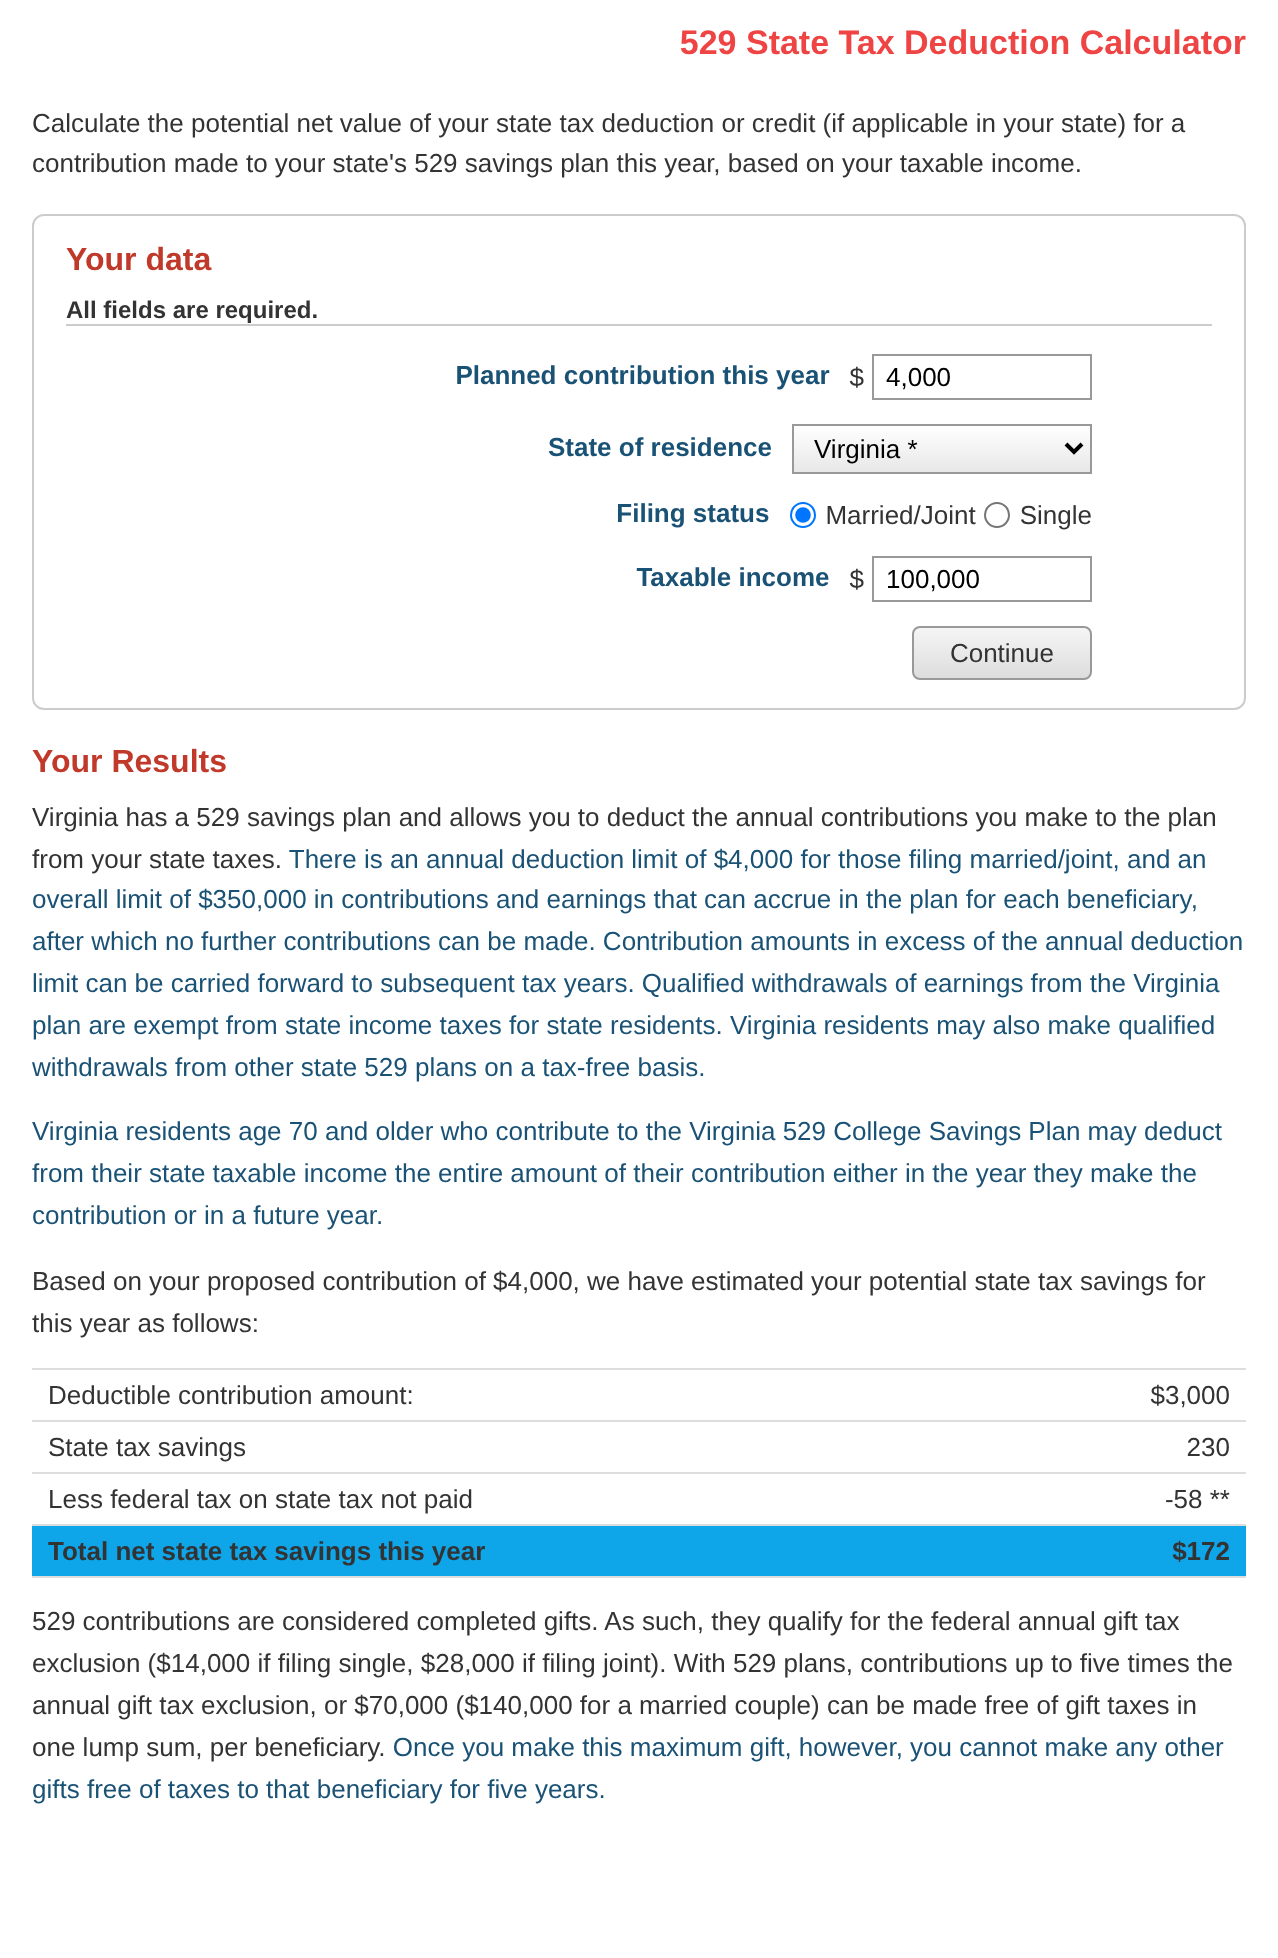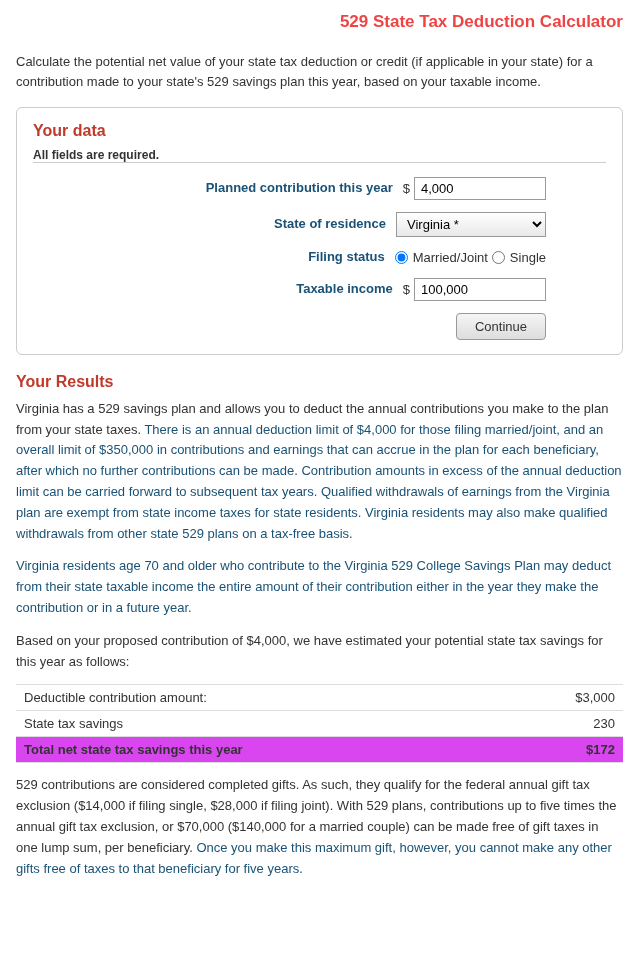--- a/index.html
+++ b/index.html
@@ -64,21 +64,21 @@
       min-width: 160px;
     }
     .dollar-sign {
       margin-right: 4px;
       font-size: 13px;
     }
     input[type="text"] {
       border: 1px solid #999;
       padding: 3px 6px;
       font-size: 13px;
-      width: 132px;
+      width: 110px;
     }
     select {
       border: 1px solid #999;
       padding: 3px 6px;
       font-size: 13px;
       width: 150px;
       background: linear-gradient(to bottom, #fff, #e8e8e8);
     }
     .radio-group {
       display: flex;
@@ -129,21 +129,21 @@
       border-bottom: 1px solid #ddd;
     }
     .results-table tr:first-child td {
       border-top: 1px solid #ddd;
     }
     .results-table td:last-child {
       text-align: right;
     }
     .results-table tr.total-row td {
       font-weight: bold;
-      background: #d946ef;
+      background: #0ea5e9;
     }
   </style>
 </head>
 <body>
 
 <h1>529 State Tax Deduction Calculator</h1>
 <p class="intro-text">Calculate the potential net value of your state tax deduction or credit (if applicable in your state) for a contribution made to your state's 529 savings plan this year, based on your taxable income.</p>
 
 <div class="section-box">
   <div class="section-title">Your data</div>
@@ -206,20 +206,24 @@
   <table class="results-table">
     <tbody>
       <tr>
         <td>Deductible contribution amount:</td>
         <td>$3,000</td>
       </tr>
       <tr>
         <td>State tax savings</td>
         <td>230</td>
       </tr>
+      <tr>
+        <td>Less federal tax on state tax not paid</td>
+        <td>-58 **</td>
+      </tr>
       <tr class="total-row">
         <td>Total net state tax savings this year</td>
         <td>$172</td>
       </tr>
     </tbody>
   </table>
 
   <p class="results-text">
     529 contributions are considered completed gifts. As such, they qualify for the federal annual gift tax exclusion ($14,000 if filing single, $28,000 if filing joint). With 529 plans, contributions up to five times the annual gift tax exclusion, or $70,000 ($140,000 for a married couple) can be made free of gift taxes in one lump sum, per beneficiary. <span class="highlight-blue">Once you make this maximum gift, however, you cannot make any other gifts free of taxes to that beneficiary for five years.</span>
   </p>

